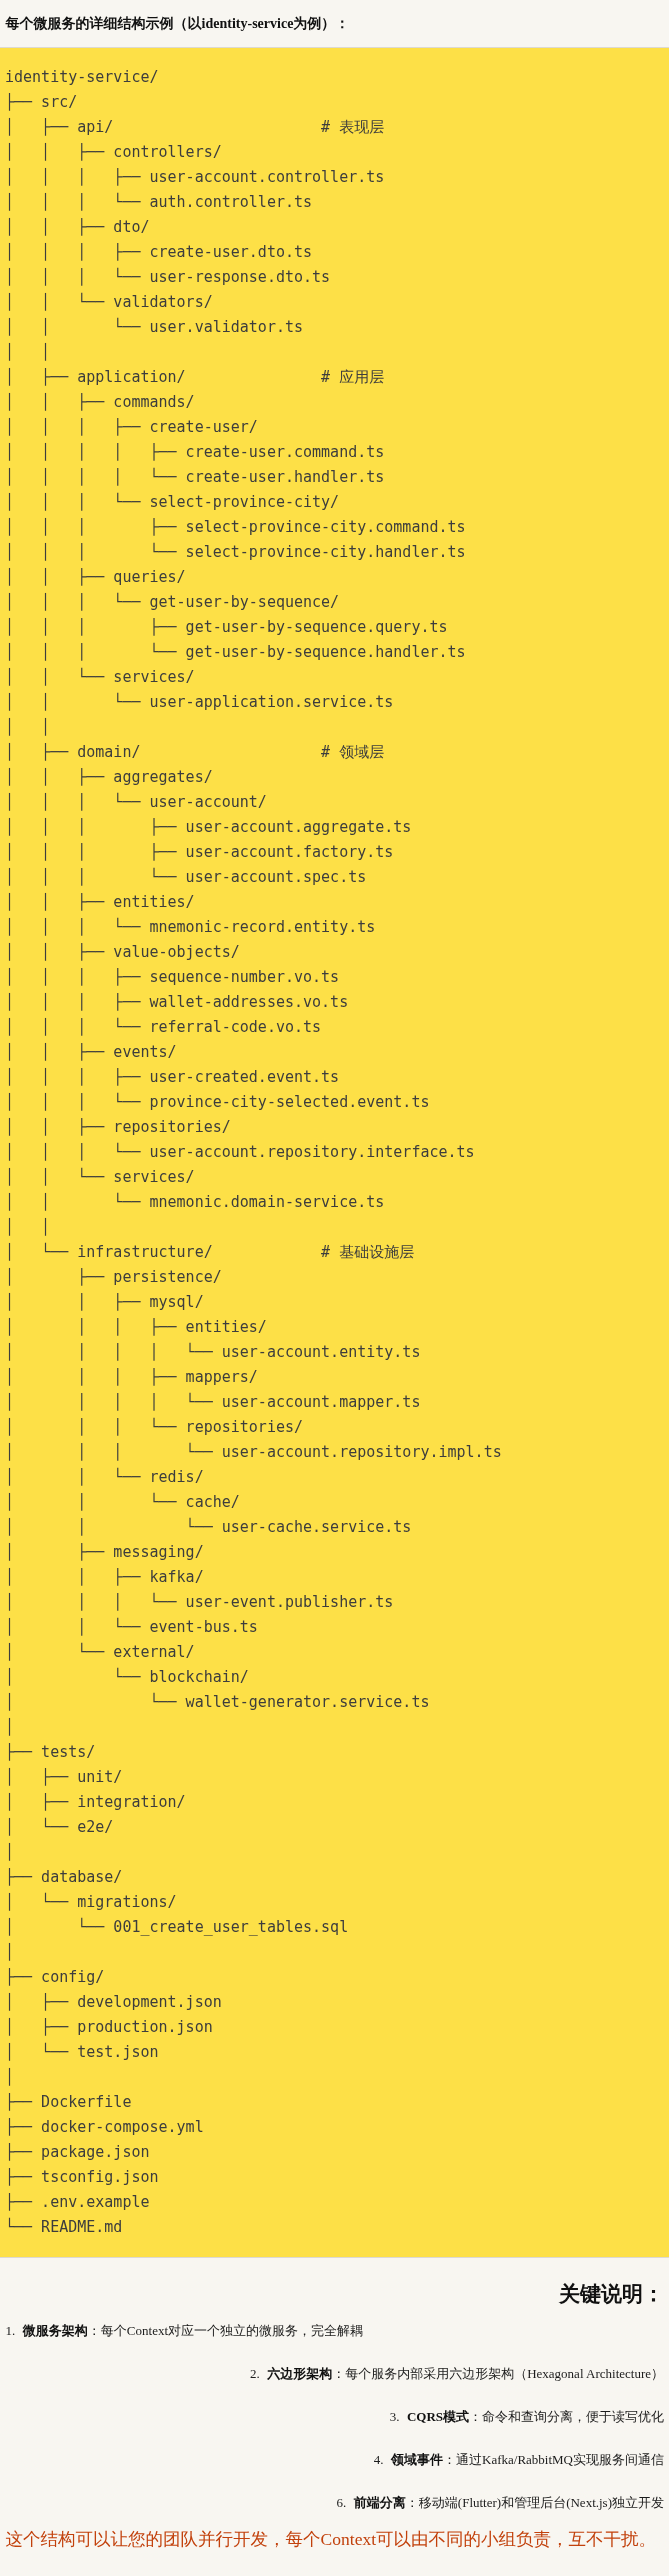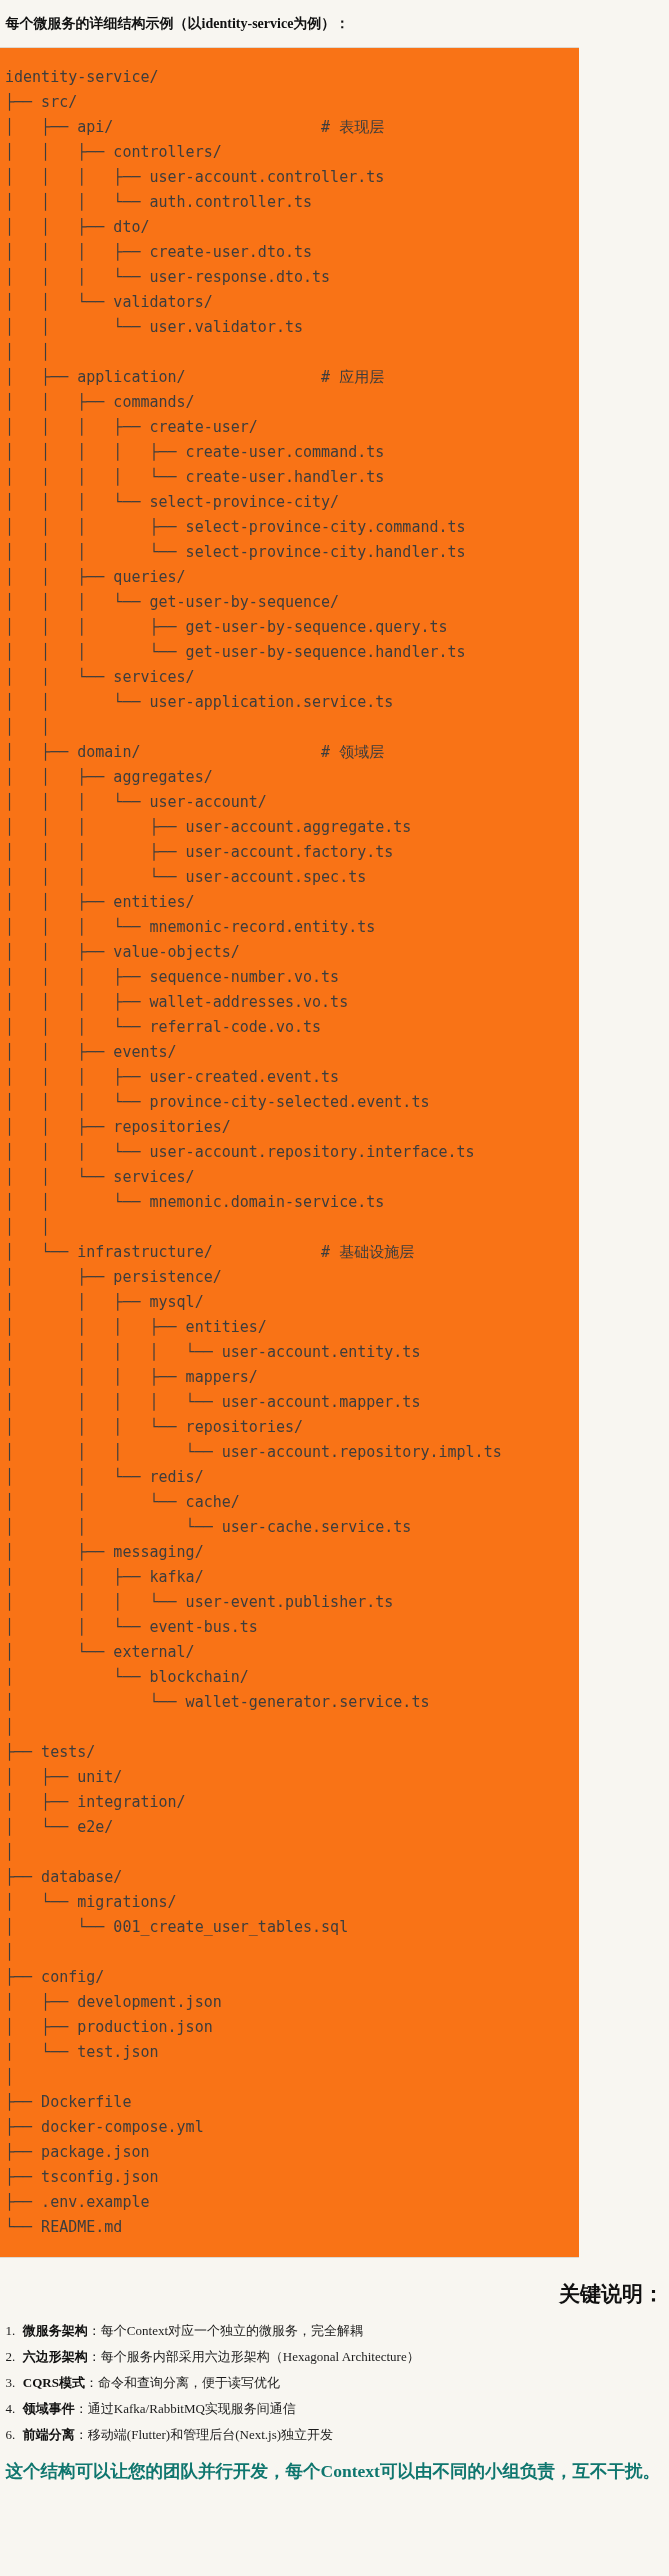--- a/index.html
+++ b/index.html
@@ -18,26 +18,26 @@
     margin: 0;
     padding: 8.1px 6.3px 0 5.6px;
     font-size: 14px;
     line-height: 31px;
     font-weight: bold;
     color: #111111;
     font-family: "Liberation Serif", serif;
   }
   .code-block {
     margin: 8.1px 0 0 0;
-    background: #f97316;
+    background: #fde047;
     border-top: 0.6px solid #dcd9d2;
     border-bottom: 0.6px solid #dcd9d2;
     padding: 17px 6.3px 17px 5px;
     box-sizing: border-box;
-    width: 579px;
+    width: 669px;
   }
   .code-block pre {
     margin: 0;
     font-family: "DejaVu Sans Mono", monospace;
     font-size: 15px;
     line-height: 25px;
     color: #3d3d3d;
     white-space: pre;
   }
   .notes {
@@ -54,35 +54,35 @@
   .note-item {
     margin: 0;
     font-size: 13px;
     line-height: 21px;
     color: #1c1c1c;
   }
   .note-item.first {
     margin-top: 11.3px;
   }
   .note-item + .note-item {
-    margin-top: 5px;
+    margin-top: 22px;
+    text-align: right;
   }
   .note-item .num {
     margin-right: 7.5px;
   }
   .note-item strong {
     font-weight: bold;
     color: #111111;
   }
   .summary {
     margin: 16.3px 0 0 0;
     font-size: 17.5px;
     line-height: 21px;
-    color: #0f766e;
-    font-weight: bold;
+    color: #c2410c;
   }
 </style>
 </head>
 <body>
 
 <h1 class="page-title">每个微服务的详细结构示例（以identity-service为例）：</h1>
 
 <div class="code-block">
   <pre>identity-service/
 ├── src/

